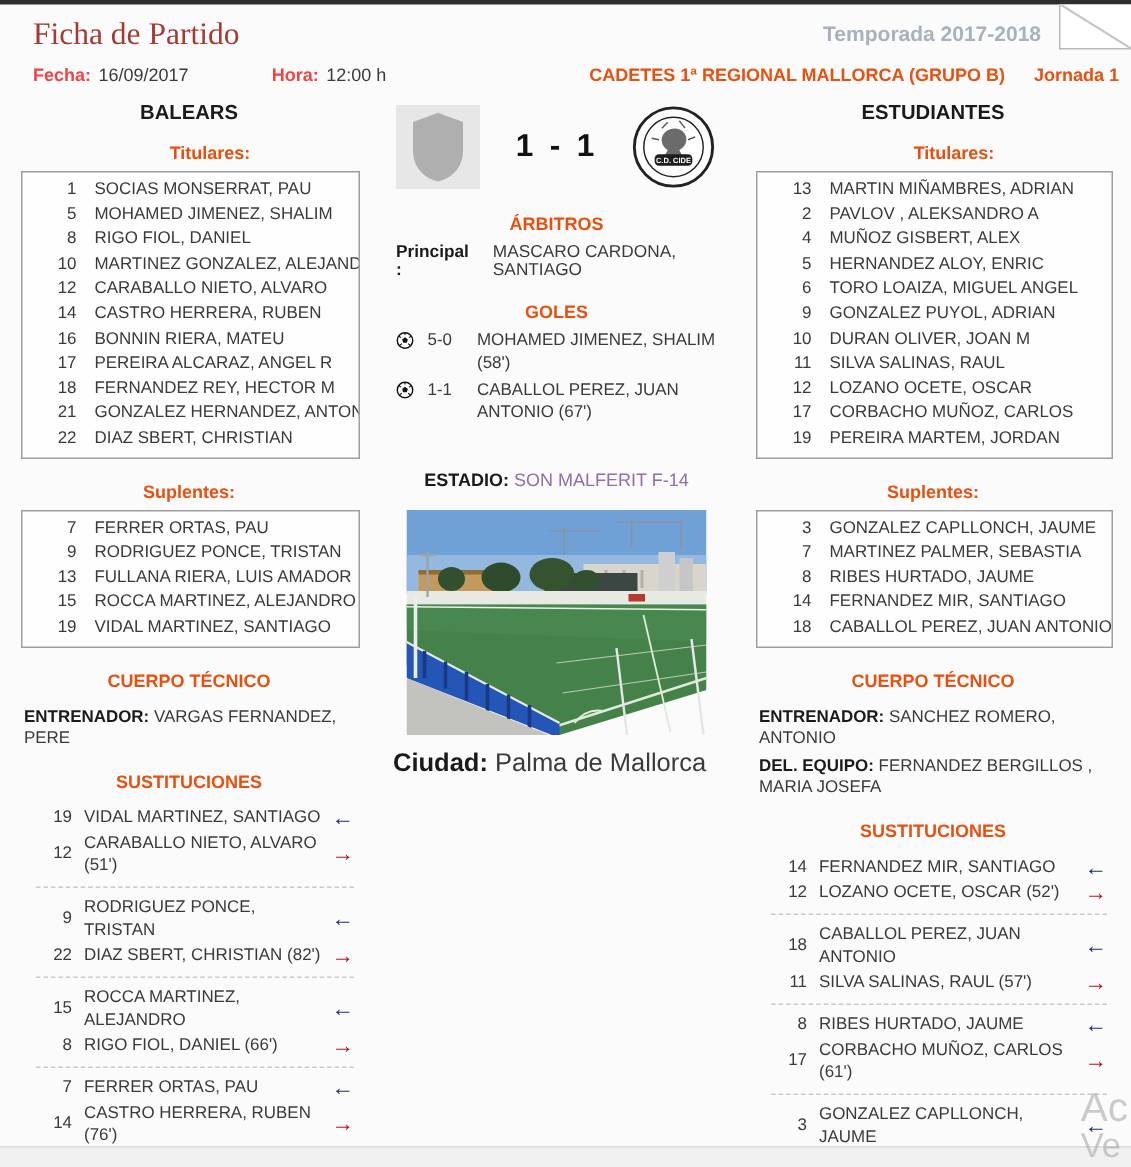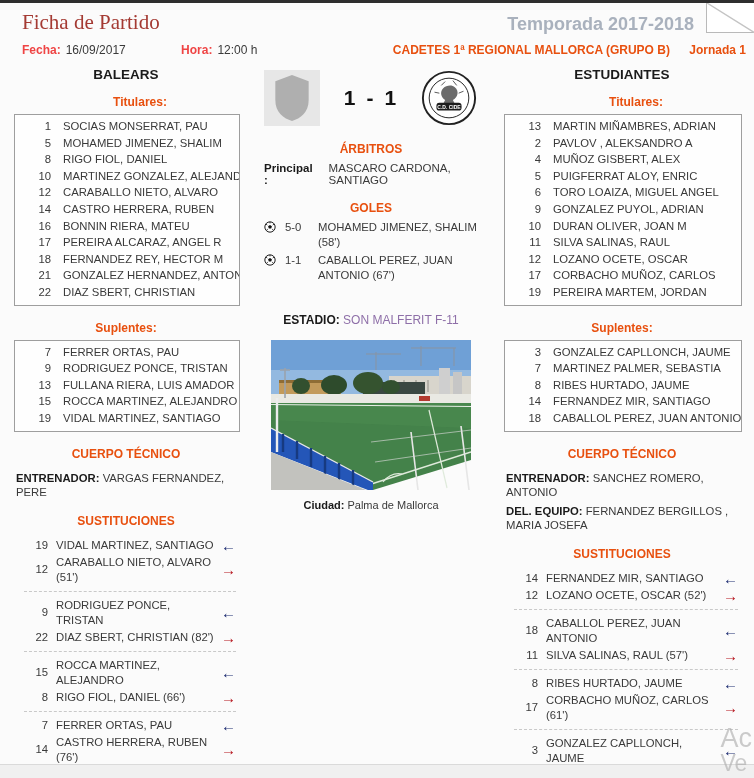--- a/index.html
+++ b/index.html
@@ -7,21 +7,21 @@
   body {
     width:754px; height:778px; position:relative; overflow:hidden;
     background:#FBFBFB; color:#3A3A3A;
     font-family:"Liberation Sans", sans-serif; font-size:11.3px;
   }
   .topbar { height:3px; background:#2E2E2E; }
   header { position:relative; height:34px; padding:7px 0 0 22px; }
   h1 { display:inline-block; margin:0; font-family:"Liberation Serif", serif;
        font-weight:normal; font-size:21px; color:#A43A33; }
   .season { position:absolute; right:60px; top:11px; font-weight:bold;
-            font-size:18px; color:#A9B1BD;text-align:right; }
+            font-size:14px; color:#A9B1BD;text-align:right; }
   .corner-tab { position:absolute; top:0; right:0; width:48px; height:30px;
                 background:#FFF; border-left:1px solid #B9B9B9; border-bottom:1px solid #B9B9B9; }
   .corner-tab svg { display:block; }
 
   .meta-row { display:flex; justify-content:space-between; align-items:baseline;
               padding:6px 8px 0 22px; font-size:12px; }
   .meta-left b { color:#ef4444; }
   .meta-left .gap { margin-left:20px;padding-left:32px; }
   .meta-left span.v { margin-left:5px; }
   .meta-right { color:#E8500F; font-weight:bold; font-size:12px; }
@@ -59,21 +59,21 @@
   .crest { width:58px; height:58px; }
   .referee-row { display:flex; gap:16px; padding-left:2px; font-size:11.5px; margin-top:6px; }
   .referee-row b { color:#1A1A1A; }
   .goal-row { display:grid; grid-template-columns:16px 28px 1fr; gap:5px; padding-left:2px; margin-bottom:3px; line-height:15px; align-items:start; }
   .goal-row .ball { padding-top:1px; }
   .estadio-row { text-align:center; margin-top:30px; font-size:12px; }
   .estadio-row b { color:#1A1A1A; }
   .estadio-row .stadium { color:#8E6FA8; }
   .photo { width:200px; height:150px; margin:13px auto 0; }
   .photo svg { display:block; }
-  .city-row { text-align:center; margin-top:9px; font-size:11px; }
+  .city-row { margin-top:9px; font-size:17px; }
   .city-row b { color:#1A1A1A; }
   .arb-h { margin-top:28px; }
   .gol-h { margin-top:24px; }
 
   .watermark { position:absolute; right:2px; bottom:2px; color:#ABABAB; opacity:.6;
                z-index:5; font-size:27px; line-height:25px; text-align:left; }
   .watermark .w2 { font-size:23px; }
   .bottom-strip { position:absolute; left:0; right:0; bottom:0; height:14px;
                   background:#F0F0F0; border-top:1px solid #DADADA; z-index:1; }
 </style>
@@ -310,21 +310,21 @@
               <path d="M10 1.6 V4 M3 5 L5.5 6.8 M17 5 L14.5 6.8 M4 15.5 L6.5 13.5 M16 15.5 L13.5 13.5" stroke="#111" stroke-width="1.3"></path>
             </svg>
           </span>
           <span>1-1</span>
           <span>CABALLOL PEREZ, JUAN ANTONIO (67')</span>
         </div>
       </div>
 
     <div class="estadio-row">
       <b>ESTADIO:</b>
-      <span class="stadium">SON MALFERIT F-11</span>
+      <span class="stadium">SON MALFERIT F-14</span>
     </div>
 
     <div class="photo">
       <svg width="200" height="150" viewBox="0 0 200 150" preserveAspectRatio="none">
         <rect x="0" y="0" width="200" height="56" fill="#6FA0D6"></rect>
         <rect x="0" y="30" width="200" height="24" fill="#93B9E0"></rect>
         <path d="M105 30 V12 M95 14 H130 M150 26 V6 M140 8 H185 M183 8 V26" stroke="#8A93A0" stroke-width="1" fill="none"></path>
         <rect x="118" y="36" width="82" height="18" fill="#D8D5CC"></rect>
         <rect x="168" y="28" width="11" height="26" fill="#CFCFCF"></rect>
         <rect x="182" y="32" width="9" height="22" fill="#C6C6C6"></rect>
@@ -382,21 +382,21 @@
           <span class="name">PAVLOV , ALEKSANDRO A</span>
         </div>
 
         <div class="roster-row">
           <span class="num">4</span>
           <span class="name">MUÑOZ GISBERT, ALEX</span>
         </div>
 
         <div class="roster-row">
           <span class="num">5</span>
-          <span class="name">PUIGFERRAT ALOY, ENRIC</span>
+          <span class="name">HERNANDEZ ALOY, ENRIC</span>
         </div>
 
         <div class="roster-row">
           <span class="num">6</span>
           <span class="name">TORO LOAIZA, MIGUEL ANGEL</span>
         </div>
 
         <div class="roster-row">
           <span class="num">9</span>
           <span class="name">GONZALEZ PUYOL, ADRIAN</span>

